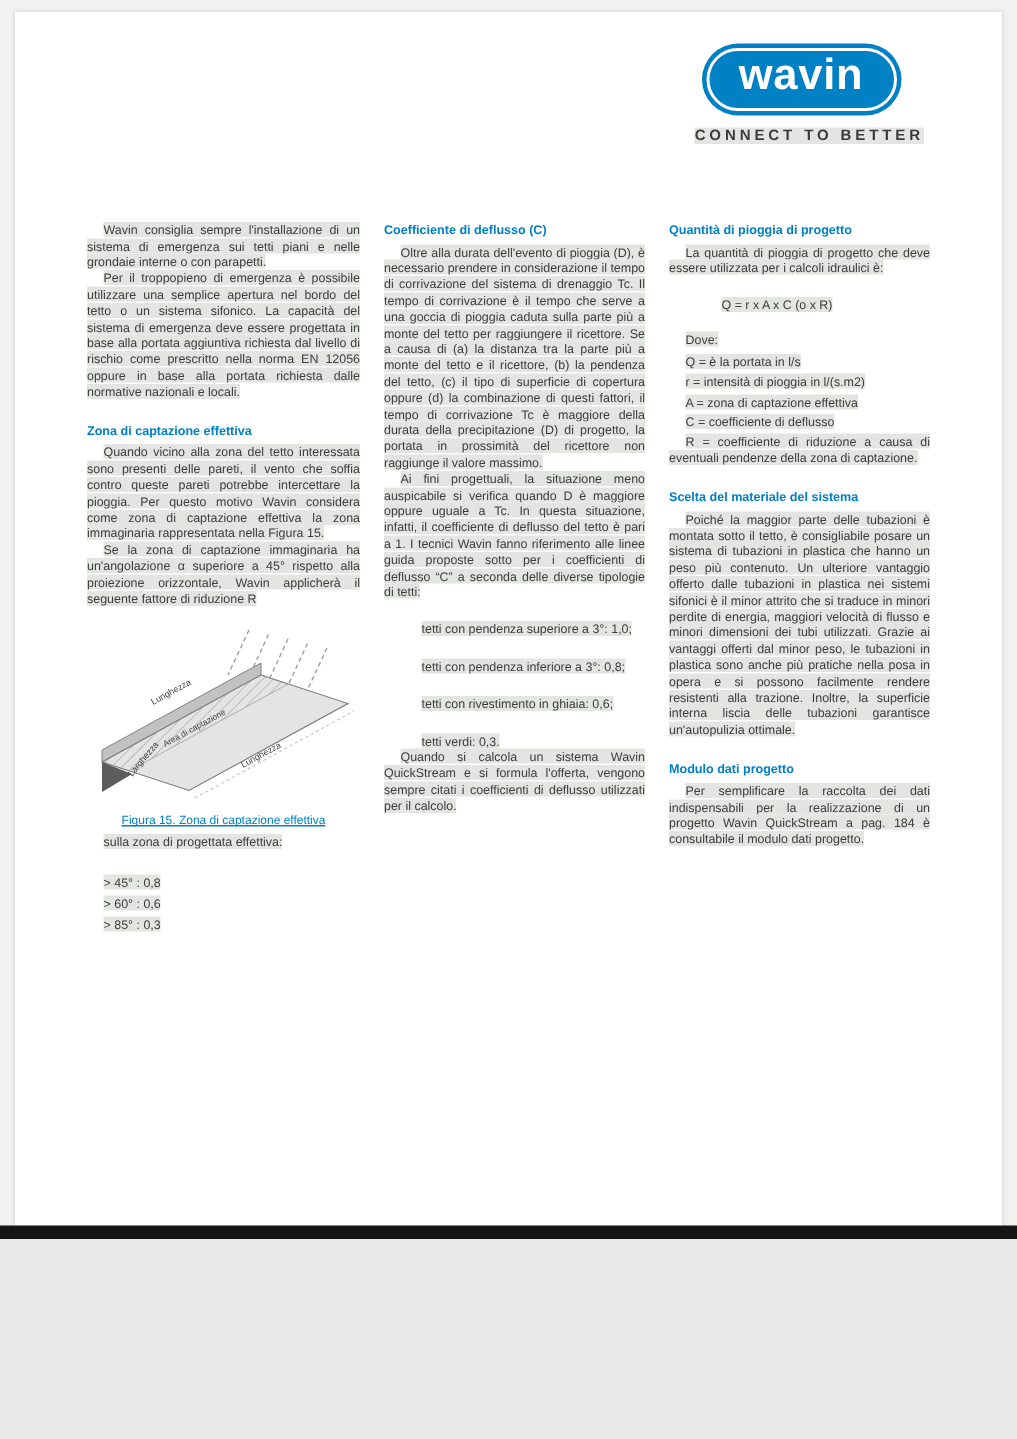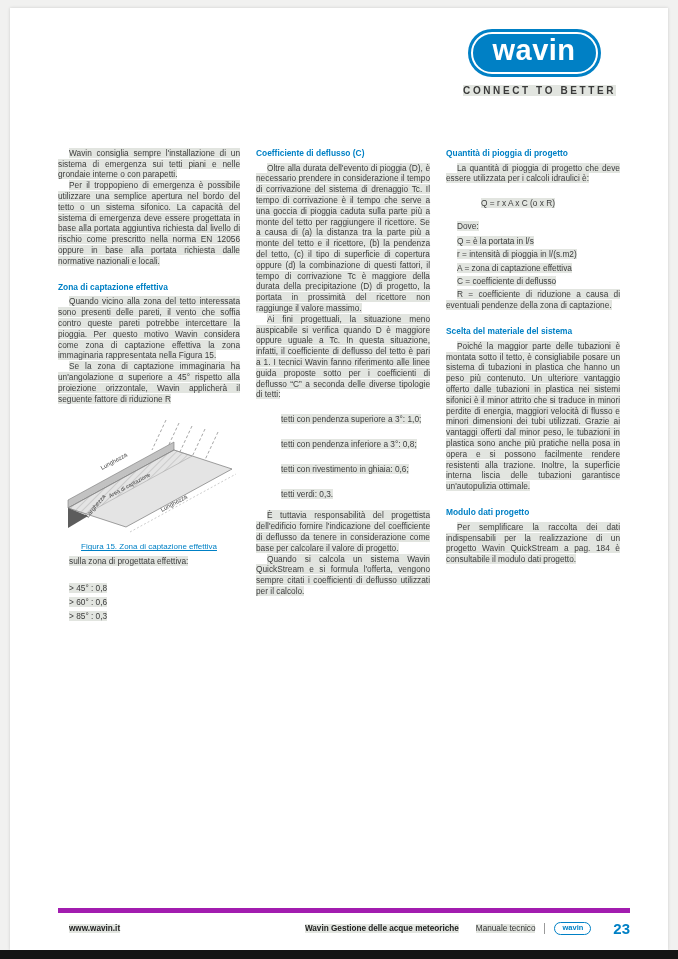--- a/index.html
+++ b/index.html
@@ -1,18 +1,18 @@
 <!DOCTYPE html>
 <html><head>
 <meta charset="utf-8">
 <style>
   * { box-sizing: border-box; margin: 0; padding: 0; }
   html,body { background:#e9e9e9; }
   body { font-family: "Liberation Sans", sans-serif; }
-  .viewport { position:relative; width:678px; height:959px; background:#f1f1f0; overflow:hidden; margin:0 auto; }
+  .viewport { position:relative; width:678px; height:826px; background:#f1f1f0; overflow:hidden; margin:0 auto; }
   .sheet { position:absolute; left:10px; top:8px; width:658px; height:942px; background:#ffffff; box-shadow:0 0 3px rgba(0,0,0,.15); }
   .bottom-edge { position:absolute; left:0; bottom:0; width:678px; height:9px; background:#151515; }
 
   
   .header { padding:24px 52px 0 48px; display:flex; justify-content:flex-end; }
   .logo-block { display:flex; flex-direction:column; align-items:center; }
   .wavin-pill {
     display:inline-block; background:#0080c5; color:#fff;
     border:2px solid #fff; box-shadow:0 0 0 3px #0080c5;
     border-radius:999px; padding:1px 20px 5px 20px;
@@ -128,21 +128,20 @@
       <section class="col">
         <h3 class="heading">Coefficiente di deflusso (C)</h3>
         <p><span class="hl">Oltre alla durata dell'evento di pioggia (D), è necessario prendere in considerazione il tempo di corrivazione del sistema di drenaggio Tc. Il tempo di corrivazione è il tempo che serve a una goccia di pioggia caduta sulla parte più a monte del tetto per raggiungere il ricettore. Se a causa di (a) la distanza tra la parte più a monte del tetto e il ricettore, (b) la pendenza del tetto, (c) il tipo di superficie di copertura oppure (d) la combinazione di questi fattori, il tempo di corrivazione Tc è maggiore della durata della precipitazione (D) di progetto, la portata in prossimità del ricettore non raggiunge il valore massimo.</span></p>
         <p><span class="hl">Ai fini progettuali, la situazione meno auspicabile si verifica quando D è maggiore oppure uguale a Tc. In questa situazione, infatti, il coefficiente di deflusso del tetto è pari a 1. I tecnici Wavin fanno riferimento alle linee guida proposte sotto per i coefficienti di deflusso “C” a seconda delle diverse tipologie di tetti:</span></p>
         <div class="indent">
           <p class="li-gap"><span class="hl">tetti con pendenza superiore a 3°: 1,0;</span></p>
           <p class="li-gap"><span class="hl">tetti con pendenza inferiore a 3°: 0,8;</span></p>
           <p class="li-gap"><span class="hl">tetti con rivestimento in ghiaia: 0,6;</span></p>
           <p class="li-gap"><span class="hl">tetti verdi: 0,3.</span></p>
         </div>
-        <p class="mt"><span class="hl">È tuttavia responsabilità del progettista dell'edificio fornire l'indicazione del coefficiente di deflusso da tenere in considerazione come base per calcolare il valore di progetto.</span></p>
         <p><span class="hl">Quando si calcola un sistema Wavin QuickStream e si formula l'offerta, vengono sempre citati i coefficienti di deflusso utilizzati per il calcolo.</span></p>
       </section>
 
       <section class="col">
         <h3 class="heading">Quantità di pioggia di progetto</h3>
         <p><span class="hl">La quantità di pioggia di progetto che deve essere utilizzata per i calcoli idraulici è:</span></p>
         <p class="formula-line"><span class="hl">Q = r x A x C (o x R)</span></p>
         <p class="dove"><span class="hl">Dove:</span></p>
         <p class="def-line"><span class="hl">Q = è la portata in l/s</span></p>
         <p class="def-line"><span class="hl">r = intensità di pioggia in l/(s.m2)</span></p>

